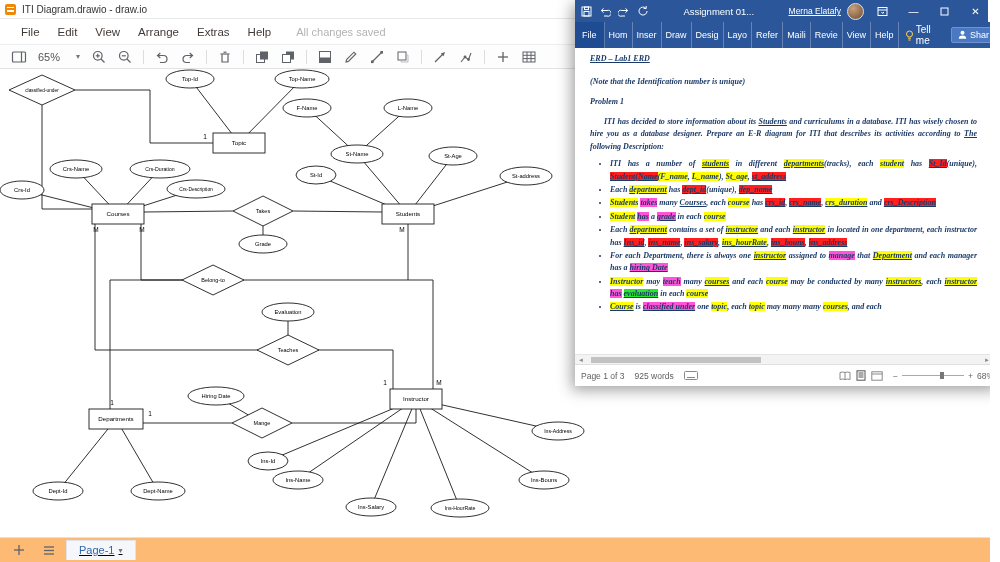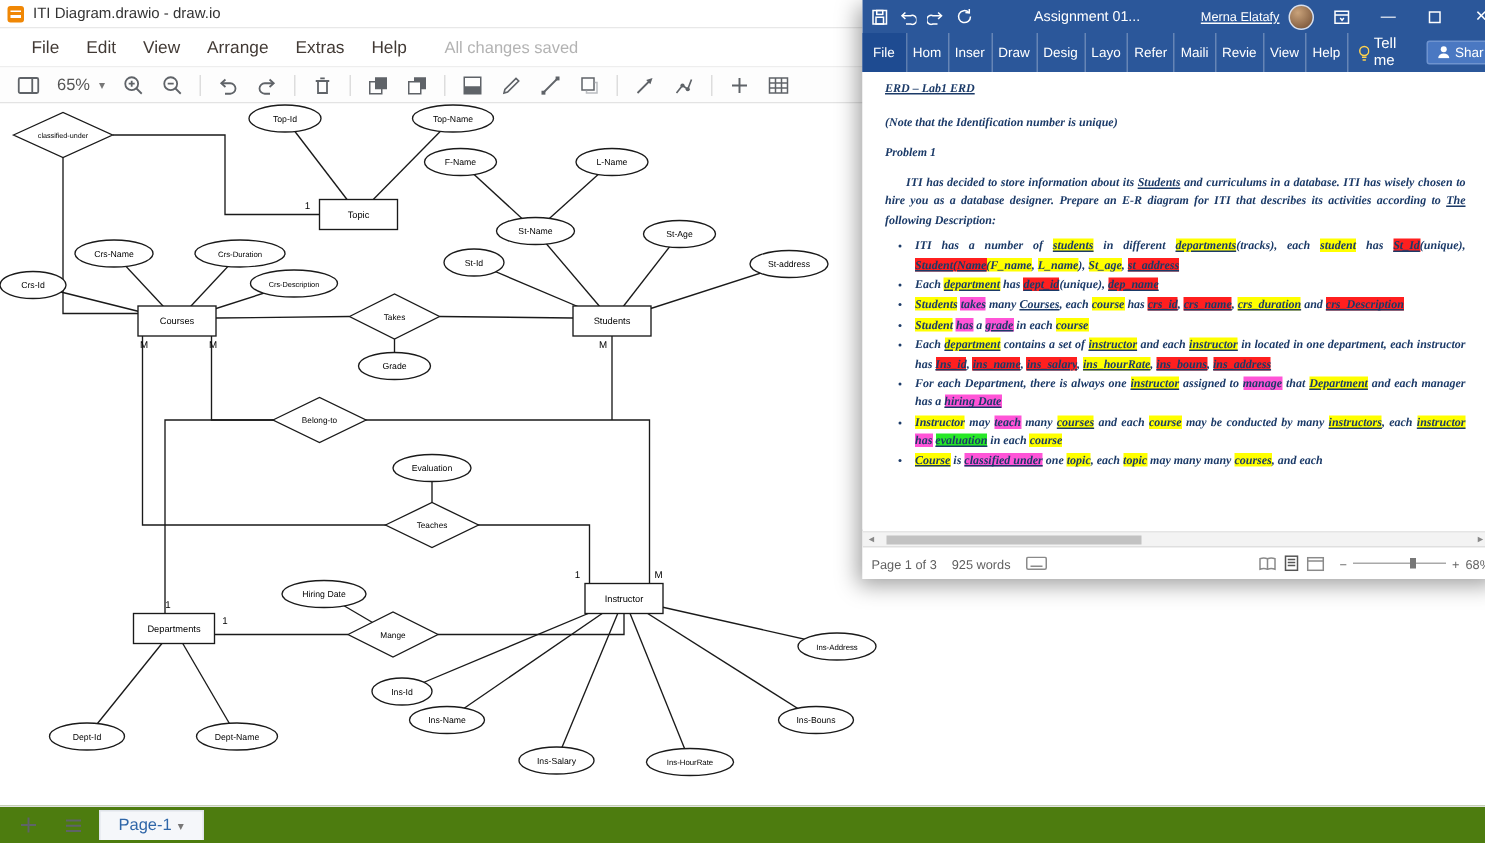--- a/index.html
+++ b/index.html
@@ -16,33 +16,33 @@
   .dio-title{font-size:10px;color:#333;}
   .dio-menubar{position:absolute;left:0;top:19px;right:0;height:25px;background:#fff;
     display:flex;align-items:center;padding-left:12px;gap:2px;border-bottom:1px solid #eee;}
   .menu-item{font-size:11.5px;color:#423a35;padding:3px 9px;cursor:default;}
   .dio-saved{font-size:11px;color:#b3b3b3;margin-left:14px;}
   .dio-toolbar{position:absolute;left:0;top:45px;right:0;height:23px;background:#fdfdfd;
     border-bottom:1px solid #e3e3e3;display:flex;align-items:center;padding-left:8px;gap:4px;}
   .tbtn{width:22px;height:18px;display:flex;align-items:center;justify-content:center;border-radius:2px;}
   .tbtn svg{display:block;}
   .tsep{width:1px;height:14px;background:#ddd;margin:0 3px;}
-  .zoomctl{display:flex;align-items:center;font-size:11px;color:#555;gap:6px;padding:0 4px;}
+  .zoomctl{display:flex;align-items:center;font-size:11px;color:#555;gap:16px;padding:0 4px;}
   .caret{font-size:8px;color:#777;}
   .dio-canvas{position:absolute;left:0;top:69px;right:0;bottom:24px;background:#ffffff;overflow:hidden;}
-  .dio-pagebar{position:absolute;left:0;bottom:0;right:0;height:24px;background:#4d7c0f;
-    border-top:1px solid #e3e3e3;display:flex;align-items:center;padding-left:6px;gap:4px;}
+  .dio-pagebar{position:absolute;left:0;bottom:0;right:0;height:24px;background:#fdba74;
+    border-top:1px solid #e3e3e3;display:flex;align-items:center;padding-left:6px;gap:4px;text-decoration:underline;}
   .pbtn{width:26px;height:20px;display:flex;align-items:center;justify-content:center;}
   .page-tab{display:flex;align-items:center;gap:4px;font-size:11px;color:#2f66a8;
     background:#f5f7fa;border:1px solid #e0e4ea;border-bottom:none;padding:3px 12px 4px 12px;}
 
   
   .word{position:absolute;left:575px;top:0;width:425px;height:386px;background:#fff;
     box-shadow:-3px 4px 14px rgba(0,0,0,.38);}
-  .w-titlebar{position:absolute;left:0;top:0;right:0;height:22px;background:#2b579a;
+  .w-titlebar{position:absolute;left:0;top:0;right:12px;height:22px;background:#2b579a;
     display:flex;align-items:center;color:#fff;padding:0 0 0 6px;gap:6px;}
   .w-qat{display:flex;align-items:center;gap:7px;}
   .w-doc-title{font-size:9.5px;flex:1;text-align:center;white-space:nowrap;overflow:hidden;}
   .w-user{font-size:8.5px;white-space:nowrap;text-decoration:underline;}
   .w-avatar{width:15px;height:15px;border-radius:50%;flex:0 0 auto;
     background:radial-gradient(circle at 35% 30%,#c9a27a,#6e4a30);border:1px solid #d8e0ee;}
   .w-ctl{width:25px;height:22px;display:flex;align-items:center;justify-content:center;font-size:10px;}
   .w-ribbon{position:absolute;left:0;top:22px;right:0;height:26px;background:#2b579a;
     display:flex;align-items:stretch;color:#fff;}
   .wtabs{display:flex;align-items:stretch;}

